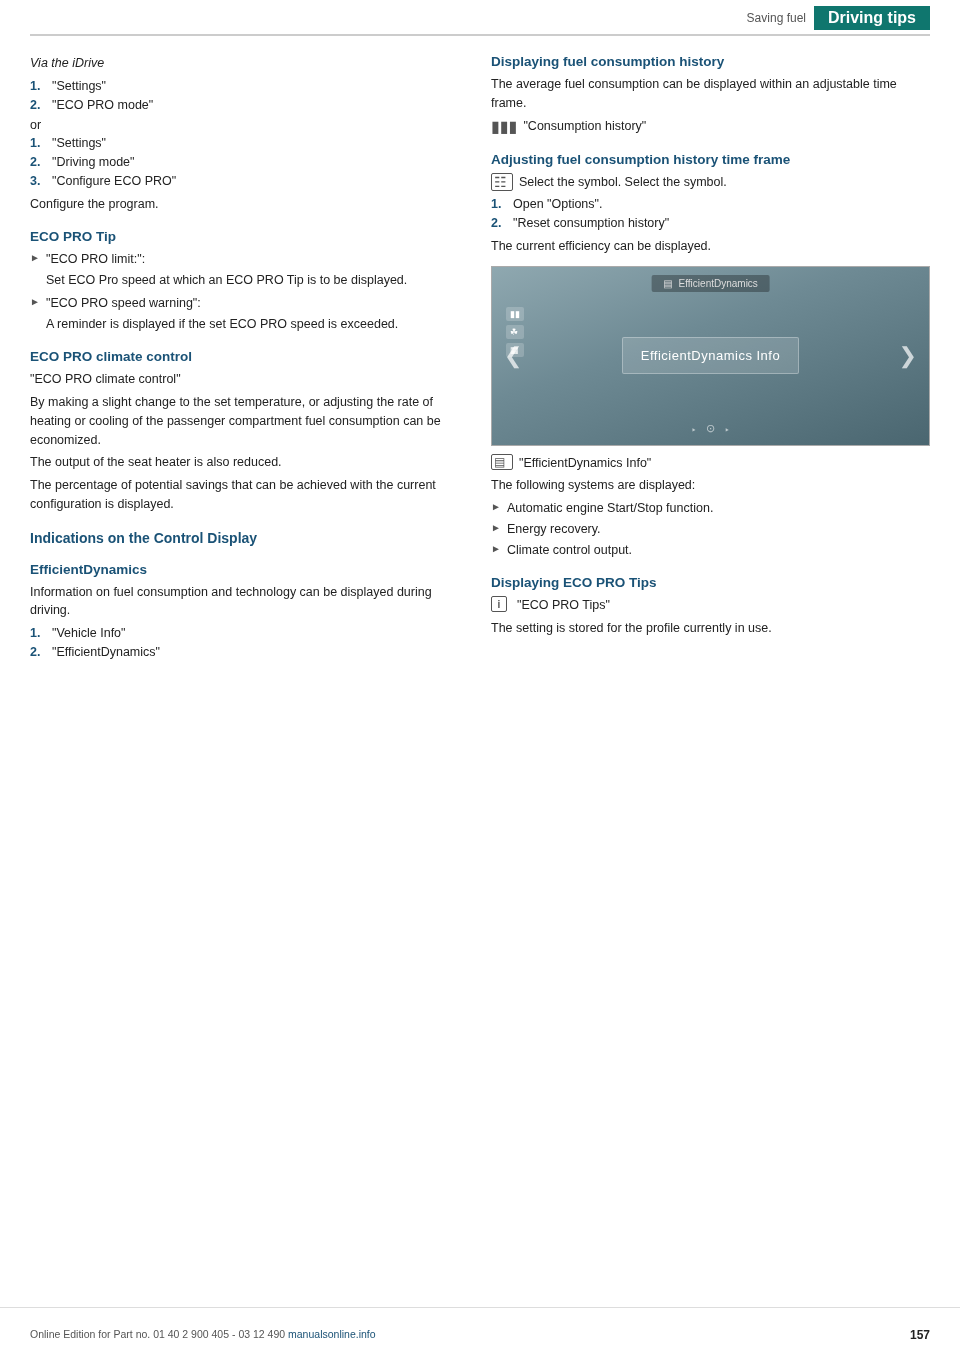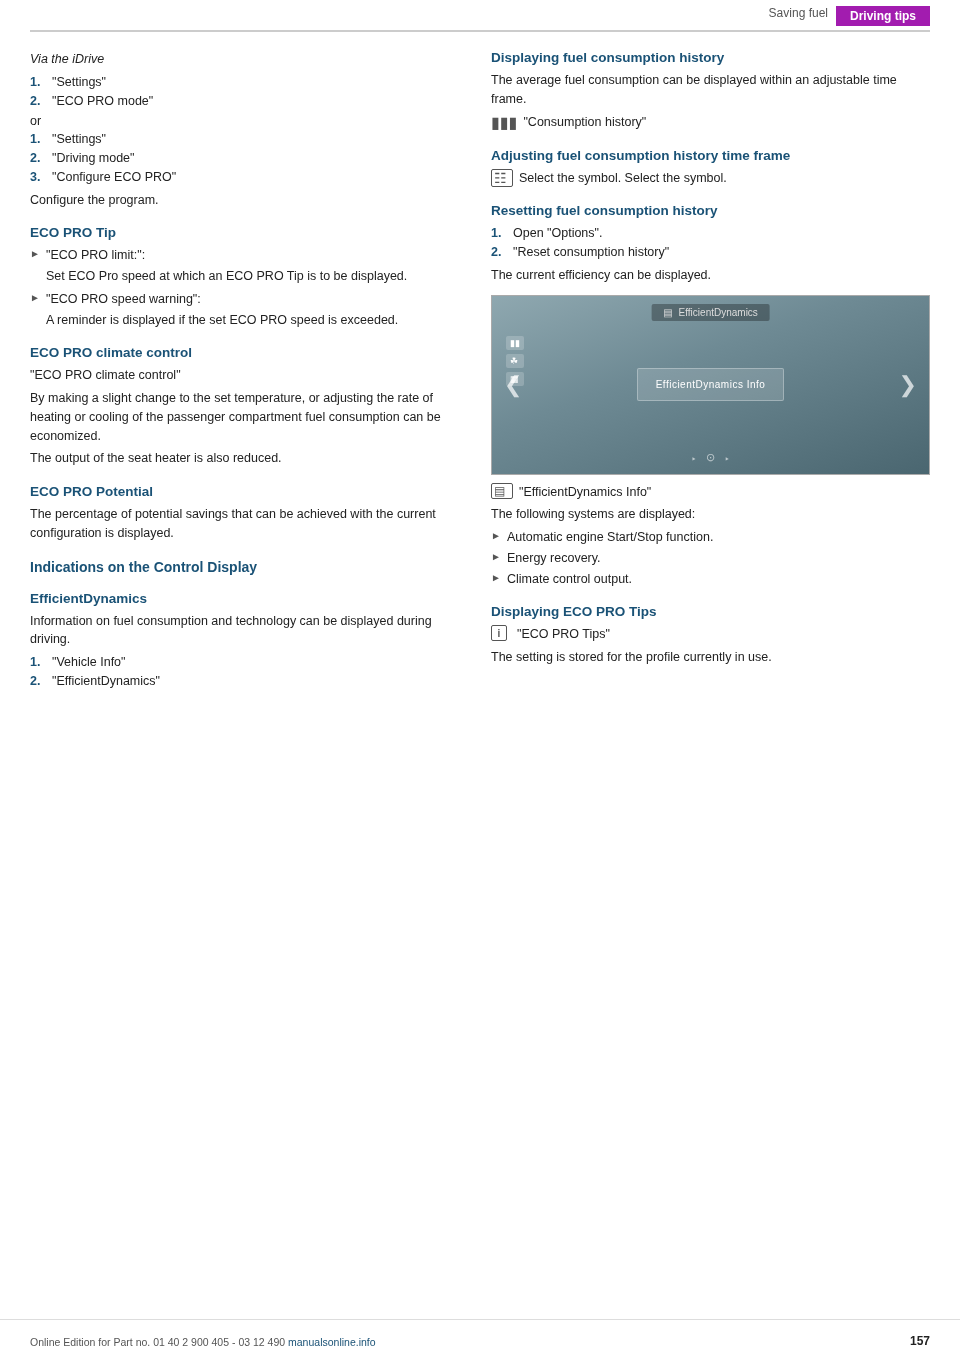--- a/index.html
+++ b/index.html
@@ -10,34 +10,34 @@
       color: #222;
       width: 960px;
       min-height: 1362px;
       position: relative;
     }
 
     
     .header {
       display: flex;
       justify-content: flex-end;
-      align-items: flex-start;
+      align-items: center;
       border-bottom: 2px solid #ccc;
       padding: 6px 0 4px 0;
       margin: 0 30px;
     }
     .header-saving-fuel {
       color: #555;
       font-size: 12px;
       margin-right: 8px;
     }
     .header-driving-tips {
-      background: #a21caf;
+      background: #0f766e;
       color: #fff;
-      font-size: 12px;
+      font-size: 16px;
       padding: 3px 14px;
       font-weight: bold;
     }
 
     
     .content {
       display: flex;
       padding: 18px 30px 0 30px;
       gap: 22px;
     }
@@ -176,21 +176,21 @@
       display: flex;
       align-items: center;
       gap: 6px;
       border-radius: 2px;
     }
     .ed-center-panel {
       background: rgba(255,255,255,0.15);
       border: 1px solid rgba(255,255,255,0.3);
       padding: 10px 18px;
       color: #fff;
-      font-size: 10px;
+      font-size: 13px;
       letter-spacing: 0.5px;
       border-radius: 2px;
     }
     .ed-left-arrow {
       position: absolute;
       left: 12px;
       top: 50%;
       transform: translateY(-50%);
       font-size: 22px;
       color: rgba(255,255,255,0.7);
@@ -230,22 +230,22 @@
     }
 
     
     .footer {
       position: absolute;
       bottom: 0;
       left: 0;
       right: 0;
       display: flex;
       justify-content: space-between;
-      align-items: flex-end;
-      padding: 14px 30px;
+      align-items: flex-start;
+      padding: 20px 30px;
       border-top: 1px solid #ddd;
     }
     .footer-text {
       font-size: 10.5px;
       color: #555;
     }
     .footer-page {
       font-size: 12px;
       font-weight: bold;
       color: #222;
@@ -318,21 +318,20 @@
       <span class="bullet-triangle">►</span>
       <span class="bullet-content">"ECO PRO speed warning":</span>
     </div>
     <p class="bullet-sub">A reminder is displayed if the set ECO PRO speed is exceeded.</p>
 
     <p class="section-heading">ECO PRO climate control</p>
     <p class="plain-text">"ECO PRO climate control"</p>
     <p class="plain-text">By making a slight change to the set temperature, or adjusting the rate of heating or cooling of the passenger compartment fuel consumption can be economized.</p>
     <p class="plain-text">The output of the seat heater is also reduced.</p>
 
-    <p class="section-heading">ECO PRO Potential</p>
     <p class="plain-text">The percentage of potential savings that can be achieved with the current configuration is displayed.</p>
 
     <p class="section-heading" style="color:#1a5276; font-weight:bold; font-size:14px; margin-top:16px; margin-bottom:6px;">Indications on the Control Display</p>
 
     <p class="section-heading">EfficientDynamics</p>
     <p class="plain-text">Information on fuel consumption and technology can be displayed during driving.</p>
     <ol class="numbered-list">
       <li>
         <span class="num" style="color:#1a5276; font-weight:bold;">1.</span>
         <span>"Vehicle Info"</span>
@@ -353,21 +352,20 @@
       <span class="inline-icon" style="font-size:16px; min-width:22px;">▮▮▮</span>
       <span class="inline-icon-text">"Consumption history"</span>
     </div>
 
     <p class="section-heading">Adjusting fuel consumption history time frame</p>
     <div class="icon-line">
       <span class="inline-icon" style="font-size:14px; min-width:22px; border:1px solid #555; padding:0 2px; border-radius:2px;">☷</span>
       <span class="inline-icon-text">Select the symbol. Select the symbol.</span>
     </div>
 
-    <p class="section-heading">Resetting fuel consumption history</p>
     <ol class="numbered-list">
       <li>
         <span class="num" style="color:#1a5276; font-weight:bold;">1.</span>
         <span>Open "Options".</span>
       </li>
       <li>
         <span class="num" style="color:#1a5276; font-weight:bold;">2.</span>
         <span>"Reset consumption history"</span>
       </li>
     </ol>

